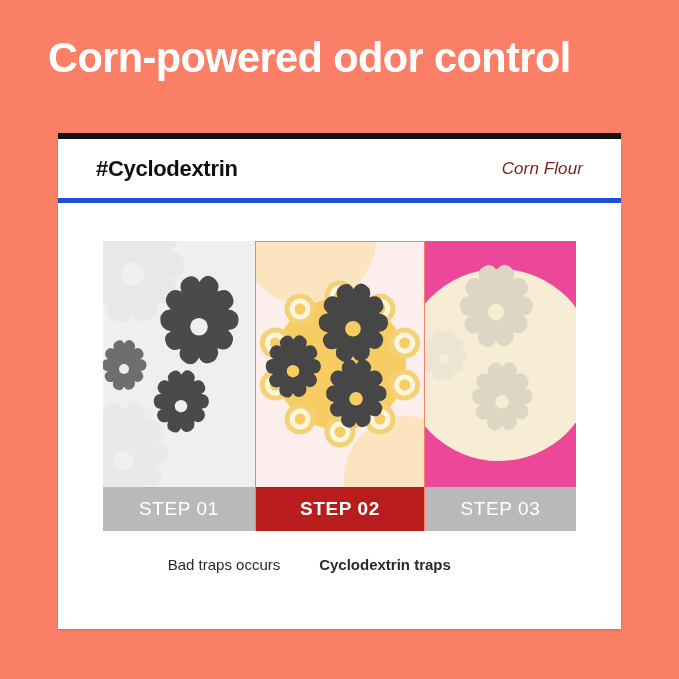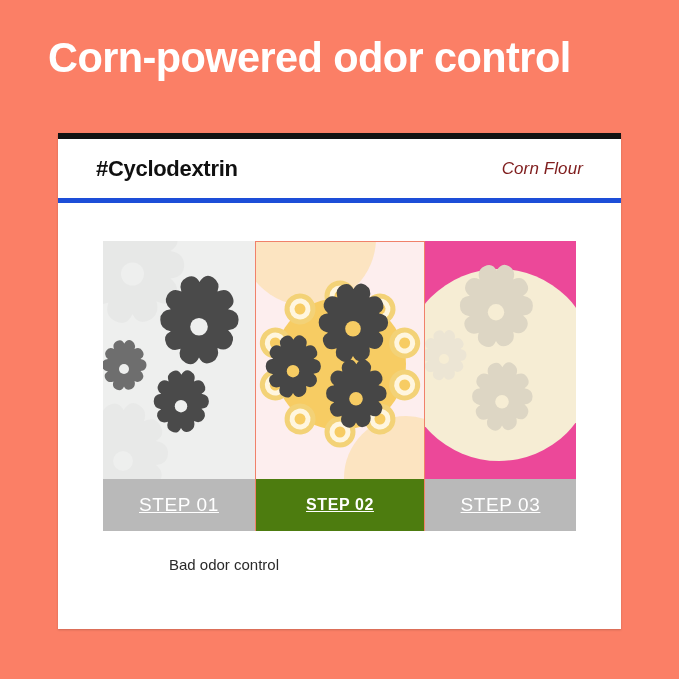--- a/index.html
+++ b/index.html
@@ -54,26 +54,26 @@
   .steps{position:relative;display:flex;width:100%;height:290px;}
 
   .panel{position:relative;overflow:hidden;box-sizing:border-box;}
   .panel-art{position:absolute;left:0;top:0;right:0;bottom:44px;overflow:hidden;}
   .panel-1{flex:0 0 152px;background:#eeefee;}
   .panel-2{flex:0 0 170px;background:#fdeeee;border:1.5px solid #f0816a;border-bottom:none;}
   .panel-3{flex:1 1 auto;background:#ec4899;}
 
   
   .step-bar{
-    position:absolute;left:0;right:0;bottom:0;height:52px;
+    position:absolute;left:0;right:0;bottom:0;height:44px;
     display:flex;align-items:center;justify-content:center;
-    color:#ffffff;letter-spacing:0.6px;text-decoration:underline;
+    color:#ffffff;letter-spacing:0.6px;
   }
   .bar-grey{background:#b9b9b9;font-size:19px;font-weight:400;}
-  .bar-coral{background:#4d7c0f;font-size:16px;font-weight:700;}
+  .bar-coral{background:#b91c1c;font-size:19px;font-weight:700;}
   .panel-2 .step-bar{left:-1.5px;right:-1.5px;bottom:-0px;}
 
   
   .captions{position:relative;display:flex;padding:0 45px;margin-top:22px;}
   .cap{box-sizing:border-box;text-align:center;font-size:15px;color:#2a2a2a;line-height:1.55;}
   .cap-1{flex:0 0 152px;font-weight:400;}
   .cap-2{flex:0 0 170px;font-weight:700;}
   .cap-3{flex:1 1 auto;font-weight:400;}
 
   svg{display:block;}
@@ -232,21 +232,21 @@
             </svg>
           </div>
           <div class="step-bar bar-grey">
             <span>STEP 03</span>
           </div>
         </div>
 
       </div>
 
       <div class="captions">
-        <div class="cap cap-1">Bad odor control</div>
+        <div class="cap cap-1">Bad traps occurs</div>
         <div class="cap cap-2">
-          <br>
+          <span>Cyclodextrin traps</span><br>
         </div>
       </div>
     </div>
 
   </div>
 </div>
 
 </body></html>

